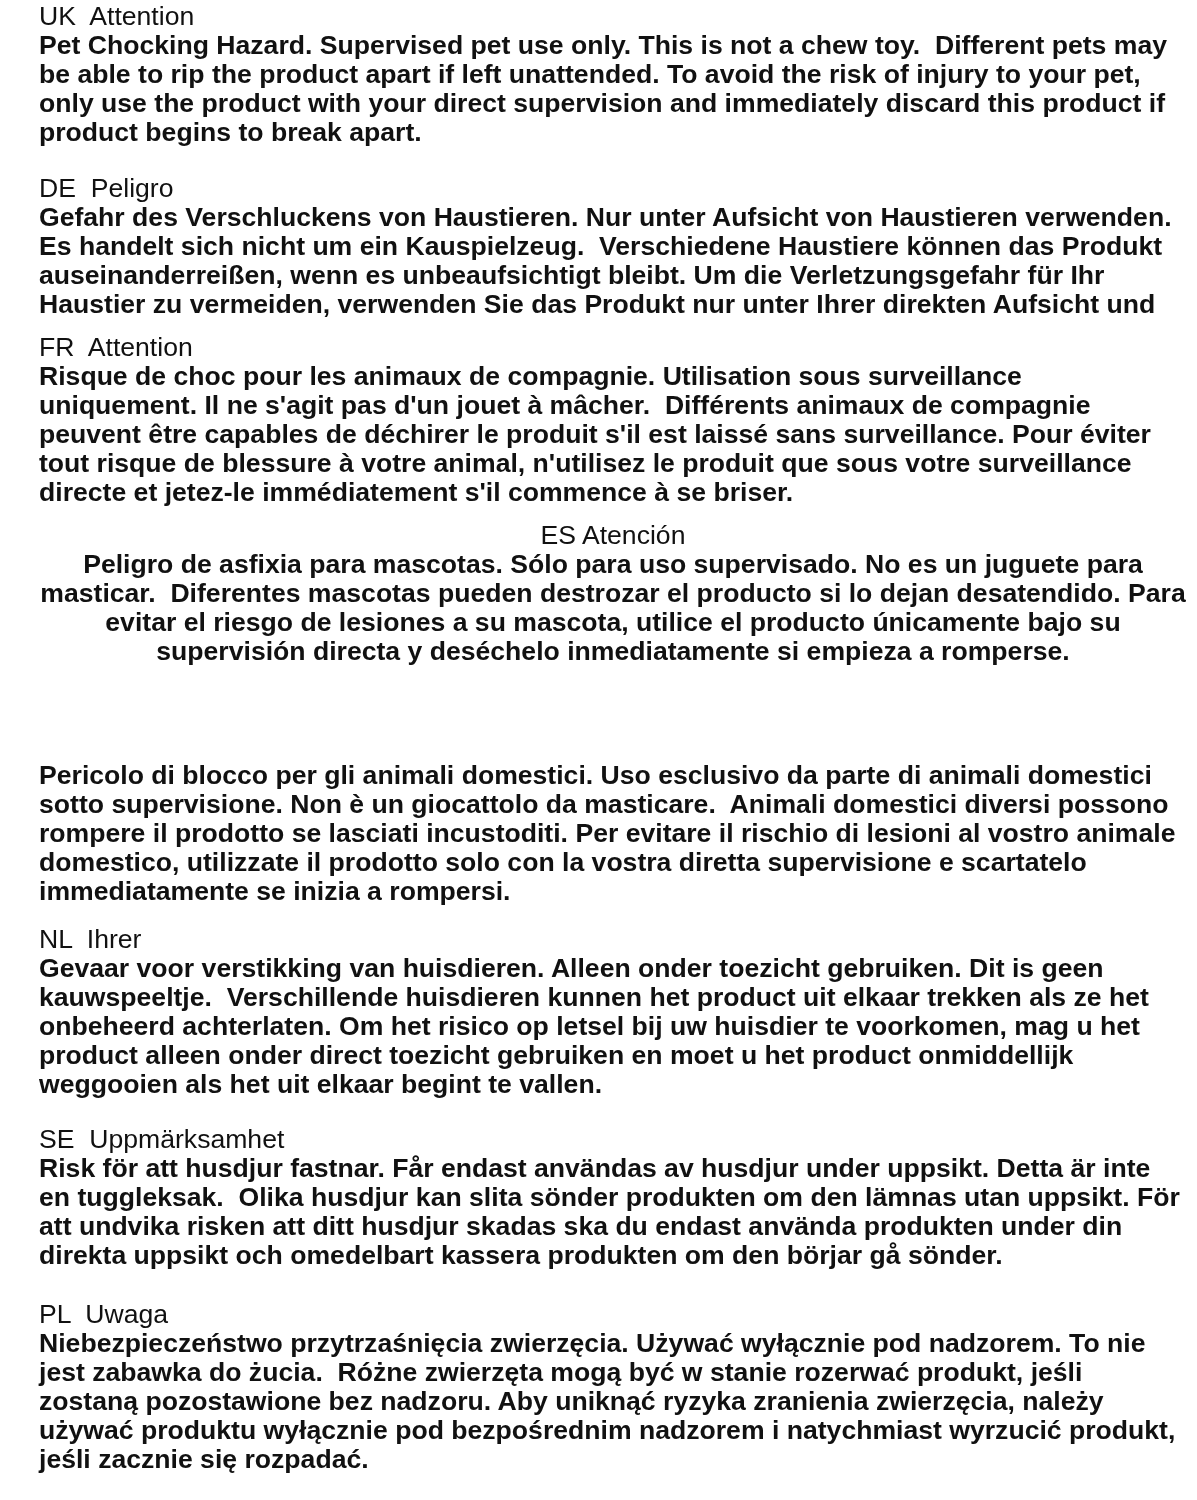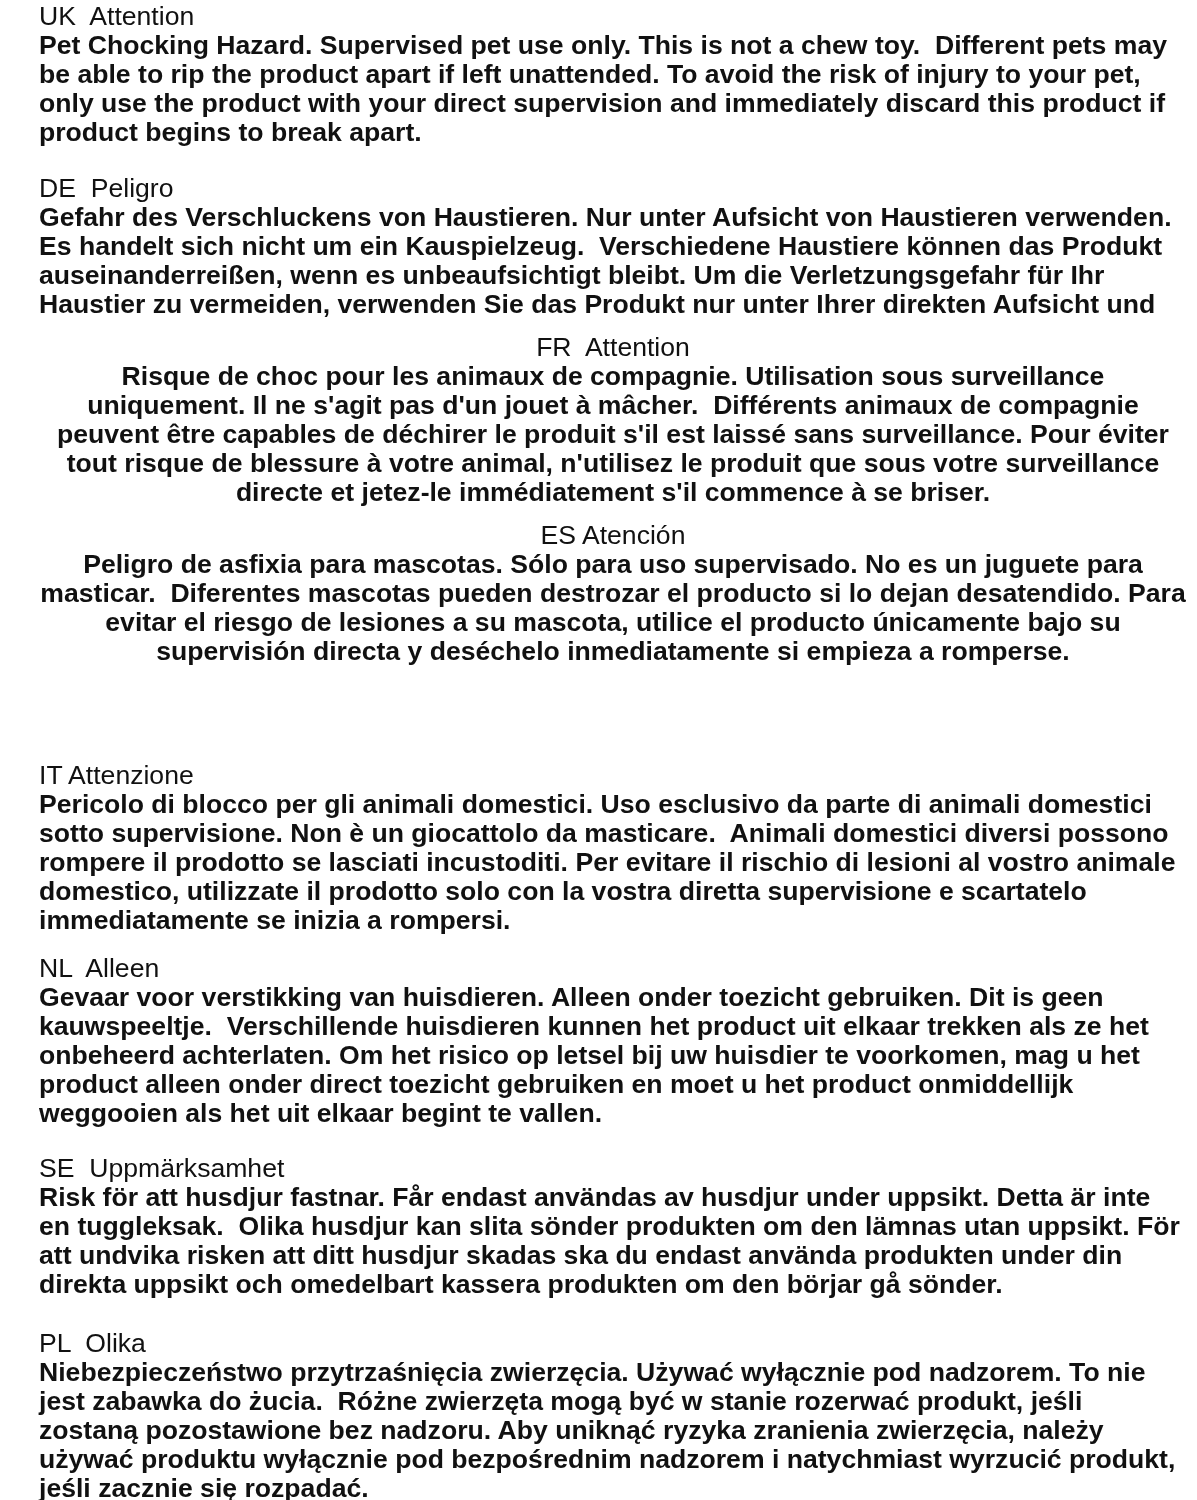--- a/index.html
+++ b/index.html
@@ -25,21 +25,21 @@
   }
   .section p {
     font-size: 26.6px;
     font-weight: 700;
     line-height: 29px;
     white-space: pre-wrap;
   }
   
   .section.gap-uk  { margin-top: 0; }
   .section.gap-de  { margin-top: 27px; }
-  .section.gap-fr  { margin-top: 14px; text-align: center; }
+  .section.gap-fr  { margin-top: 14px; }
   .section.gap-es  { margin-top: 14px; text-align: center; }
   .section.gap-it  { margin-top: 95px; }
   .section.gap-nl  { margin-top: 19px; }
   .section.gap-se  { margin-top: 26px; }
   .section.gap-pl  { margin-top: 30px; }
 </style>
 </head>
 <body>
 
 <div class="doc">
@@ -58,32 +58,31 @@
     <h2>FR  Attention</h2>
     <p>Risque de choc pour les animaux de compagnie. Utilisation sous surveillance uniquement. Il ne s'agit pas d'un jouet à mâcher.  Différents animaux de compagnie peuvent être capables de déchirer le produit s'il est laissé sans surveillance. Pour éviter tout risque de blessure à votre animal, n'utilisez le produit que sous votre surveillance directe et jetez-le immédiatement s'il commence à se briser.</p>
   </div>
 
   <div class="section gap-es">
     <h2>ES Atención</h2>
     <p>Peligro de asfixia para mascotas. Sólo para uso supervisado. No es un juguete para masticar.  Diferentes mascotas pueden destrozar el producto si lo dejan desatendido. Para evitar el riesgo de lesiones a su mascota, utilice el producto únicamente bajo su supervisión directa y deséchelo inmediatamente si empieza a romperse.</p>
   </div>
 
   <div class="section gap-it">
-    <h2>IT Attenzione</h2>
     <p>Pericolo di blocco per gli animali domestici. Uso esclusivo da parte di animali domestici sotto supervisione. Non è un giocattolo da masticare.  Animali domestici diversi possono rompere il prodotto se lasciati incustoditi. Per evitare il rischio di lesioni al vostro animale domestico, utilizzate il prodotto solo con la vostra diretta supervisione e scartatelo immediatamente se inizia a rompersi.</p>
   </div>
 
   <div class="section gap-nl">
-    <h2>NL  Alleen</h2>
+    <h2>NL  Ihrer</h2>
     <p>Gevaar voor verstikking van huisdieren. Alleen onder toezicht gebruiken. Dit is geen kauwspeeltje.  Verschillende huisdieren kunnen het product uit elkaar trekken als ze het onbeheerd achterlaten. Om het risico op letsel bij uw huisdier te voorkomen, mag u het product alleen onder direct toezicht gebruiken en moet u het product onmiddellijk weggooien als het uit elkaar begint te vallen.</p>
   </div>
 
   <div class="section gap-se">
     <h2>SE  Uppmärksamhet</h2>
     <p>Risk för att husdjur fastnar. Får endast användas av husdjur under uppsikt. Detta är inte en tuggleksak.  Olika husdjur kan slita sönder produkten om den lämnas utan uppsikt. För att undvika risken att ditt husdjur skadas ska du endast använda produkten under din direkta uppsikt och omedelbart kassera produkten om den börjar gå sönder.</p>
   </div>
 
   <div class="section gap-pl">
-    <h2>PL  Olika</h2>
+    <h2>PL  Uwaga</h2>
     <p>Niebezpieczeństwo przytrzaśnięcia zwierzęcia. Używać wyłącznie pod nadzorem. To nie jest zabawka do żucia.  Różne zwierzęta mogą być w stanie rozerwać produkt, jeśli zostaną pozostawione bez nadzoru. Aby uniknąć ryzyka zranienia zwierzęcia, należy używać produktu wyłącznie pod bezpośrednim nadzorem i natychmiast wyrzucić produkt, jeśli zacznie się rozpadać.</p>
   </div>
 
 </div>
 
 </body></html>

